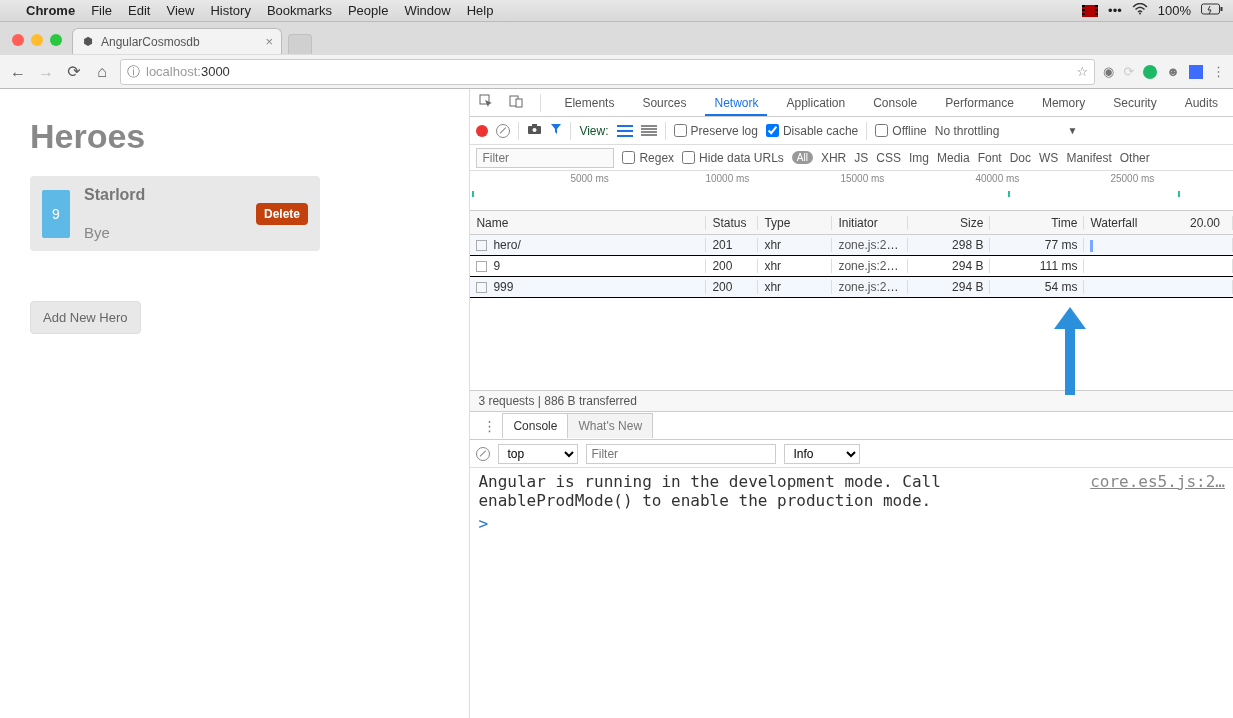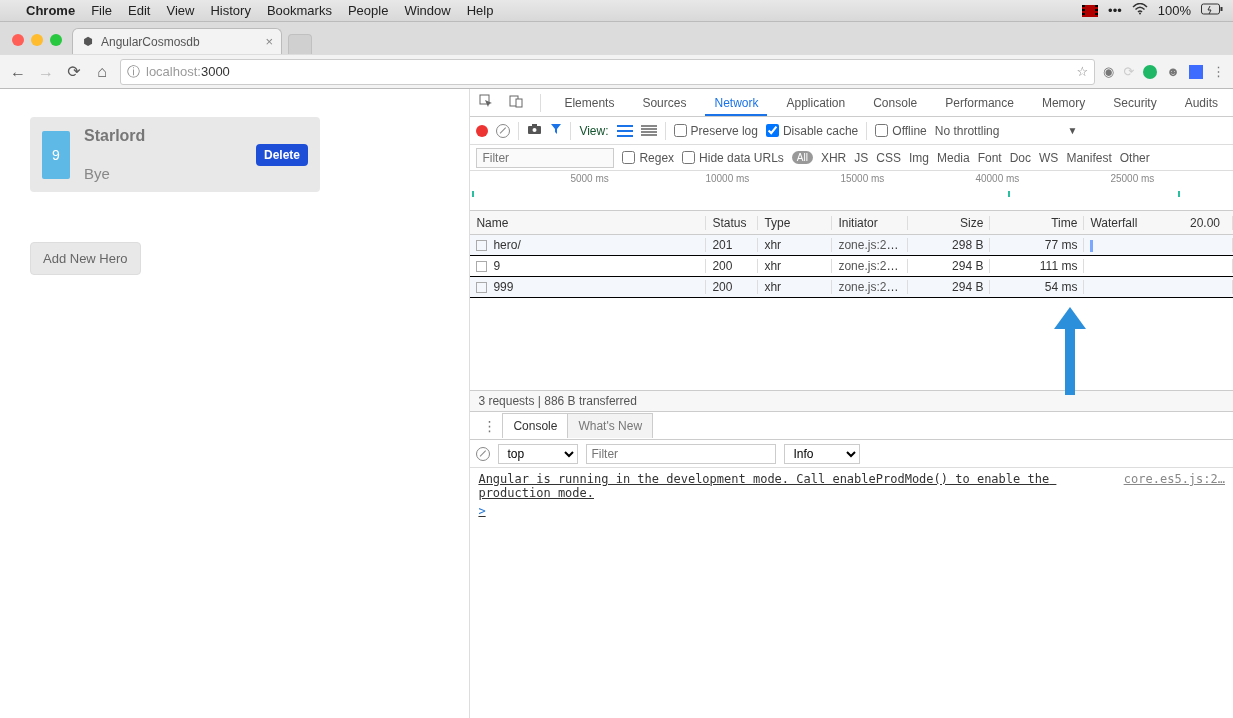--- a/index.html
+++ b/index.html
@@ -39,21 +39,21 @@
   .sq-blue{ width:14px;height:14px;background:#3d6cff;}
 
   
   .content { display:flex; height: calc(718px - 22px - 32px - 34px); background:#fff; }
   .left-pane { width:486px; border-right:1px solid #ddd; padding: 28px 30px; }
   .left-pane h1 { font-size:34px; font-weight:700; color:#888; margin-bottom:20px;}
   .hero-card { background:#e8e8e8; border-radius:4px; display:flex; align-items:center; padding:10px 12px; gap:14px; width:290px; }
   .hero-badge { background:#5fb9e6; color:#fff; width:28px; height:48px; display:flex; align-items:center; justify-content:center; font-size:14px; border-radius:2px;}
   .hero-texts .name{ font-size:16px; font-weight:700; color:#777; }
   .hero-texts .say{ font-size:15px; color:#888; margin-top:20px;}
-  .delete-btn{ margin-left:auto; background:#1d4ed8; color:#fff; border:none; border-radius:4px; padding:4px 8px; font-size:12px; font-weight:600;}
+  .delete-btn{ margin-left:auto; background:#c2410c; color:#fff; border:none; border-radius:4px; padding:4px 8px; font-size:12px; font-weight:600;}
   .add-btn{ margin-top:50px; background:#e8e8e8; border:1px solid #ddd; border-radius:4px; padding:8px 12px; font-size:13px; color:#666; }
 
   
   .devtools { flex:1; display:flex; flex-direction:column; font-size:12px; color:#333; background:#fff;}
   .dt-tabs { height:28px; border-bottom:1px solid #ccc; display:flex; align-items:center; padding:0 6px; gap:10px;}
   .dt-ico { width:20px; text-align:center; color:#6a6a6a; }
   .dt-sep { width:1px; height:18px; background:#ddd; margin:0 4px;}
   .dt-tab { padding:6px 9px; color:#555; }
   .dt-tab.active { color:#1a73e8; border-bottom:2px solid #1a73e8; padding-bottom:4px;}
   .dt-toolbar { height:28px; border-bottom:1px solid #ddd; display:flex; align-items:center; padding:0 6px; gap:8px;}
@@ -99,21 +99,21 @@
   .drawer-tabs{ height:28px; border-bottom:1px solid #ccc; display:flex; align-items:center; gap:0; padding-left:6px;}
   .drawer-tabs .dots{ font-size:14px; color:#777; padding:0 6px;}
   .drawer-tab{ padding:5px 10px; border:1px solid #ccc; border-bottom:none; background:#fff; font-size:12px;}
   .drawer-tab.inactive{ background:#f3f3f3; color:#777; border-left:none;}
   .drawer-toolbar{ height:28px; border-bottom:1px solid #ddd; display:flex; align-items:center; padding:0 6px; gap:8px;}
   .drawer-toolbar select, .drawer-toolbar input{ height:20px; font-size:12px; border:1px solid #ccc; background:#fff; padding:0 4px;}
   .drawer-toolbar .ctx{ width:80px;}
   .drawer-toolbar .cfilter{ width:190px;}
   .drawer-toolbar .lvl{ width:76px;}
 
-  .console-area{ flex:1; padding:4px 8px; font-family: Menlo, Consolas, monospace; font-size:12px; color:#333; overflow:auto; position:relative;text-decoration:underline;}
+  .console-area{ flex:1; padding:4px 8px; font-family: Menlo, Consolas, monospace; font-size:16px; color:#333; overflow:auto; position:relative;}
   .console-msg{ display:flex; }
   .console-msg .txt{ flex:1; white-space:pre-wrap;}
   .console-msg .src{ color:#888; text-decoration:underline; padding-left:10px; white-space:nowrap;}
   .prompt{ color:#2a7ad4; padding-top:4px;}
 </style>
 </head>
 <body>
 
 <div class="mac-menubar">
   <div class="left">
@@ -181,20 +181,21 @@
       <span>☻</span>
       <span class="sq-blue"></span>
       <span>⋮</span>
     </div>
   </div>
 </div>
 
 <div class="content">
 
   <div class="left-pane">
+    <h1>Heroes</h1>
     <div class="hero-card">
       <div class="hero-badge">9</div>
       <div class="hero-texts">
         <div class="name">Starlord</div>
         <div class="say">Bye</div>
       </div>
       <button class="delete-btn">Delete</button>
     </div>
     <button class="add-btn">Add New Hero</button>
   </div>

